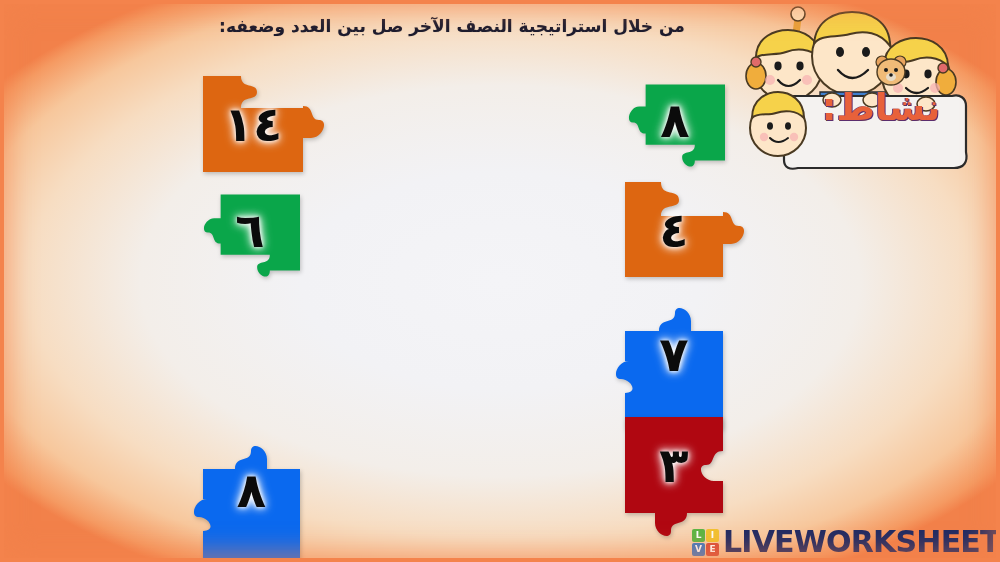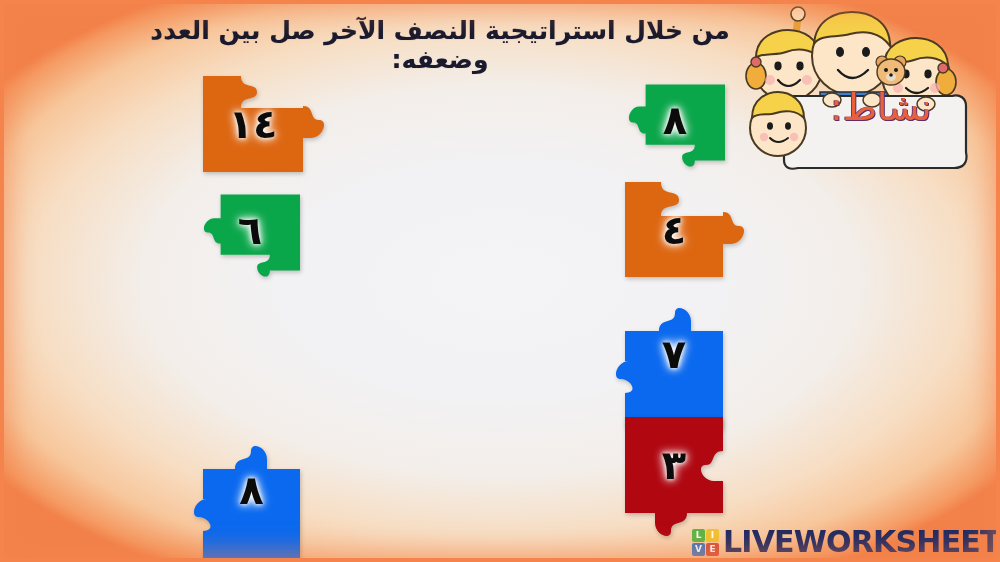--- a/index.html
+++ b/index.html
@@ -26,26 +26,26 @@
       inset 0 0 0 4px #f4834c,
       inset 0 0 26px 10px rgba(244,131,76,0.55);
     pointer-events: none;
     z-index: 30;
   }
 
   
   #title {
     position: absolute;
     top: 16px;
-    left: 120px;
+    left: 132px;
     width: 640px;
     text-align: center;
     direction: rtl;
     font-family: "DejaVu Sans", sans-serif;
-    font-size: 25px;
+    font-size: 17px;
     font-weight: bold;
     color: #1a1a2e;
     letter-spacing: 0px;
     z-index: 12;
     text-shadow: 0 0 1px rgba(0,0,0,0.25);
   }
 
   
   .piece {
     position: absolute;
@@ -59,21 +59,21 @@
   .piece .num {
     position: absolute;
     left: 0;
     top: 0;
     width: 100%;
     height: 100%;
     display: flex;
     align-items: center;
     justify-content: center;
     font-family: "DejaVu Sans", sans-serif;
-    font-size: 40px;
+    font-size: 48px;
     font-weight: bold;
     color: #0b0b0b;
     direction: rtl;
     pointer-events: none;
     text-shadow:
       0 0 4px #ffffff,
       0 0 8px #ffffff,
       0 0 12px rgba(255,255,255,0.85);
   }
 
@@ -88,21 +88,21 @@
   }
   #activity-label {
     position: absolute;
     left: 806px;
     top: 86px;
     width: 150px;
     text-align: center;
     direction: rtl;
     font-family: "DejaVu Sans", sans-serif;
     font-size: 37px;
-    font-weight: normal;
+    font-weight: bold;
     color: #e8613a;
     z-index: 22;
     text-shadow:
       1px 1px 0 #5b2d6e,
       -1px 0 0 #6b3a76,
       0 1px 0 #7a4a2a;
     pointer-events: none;
   }
 
   

